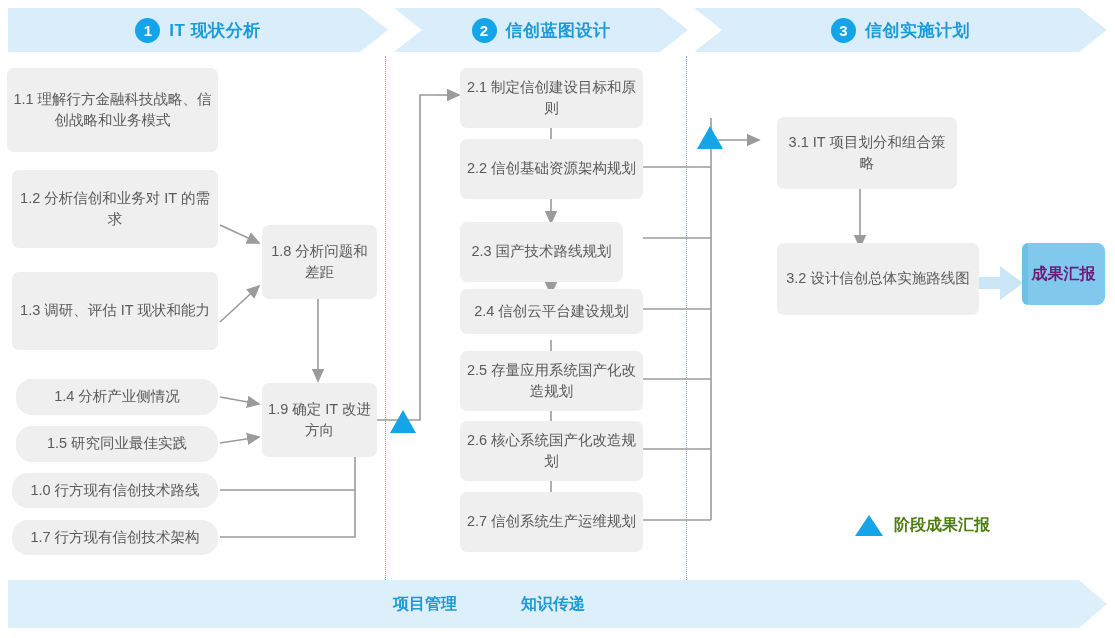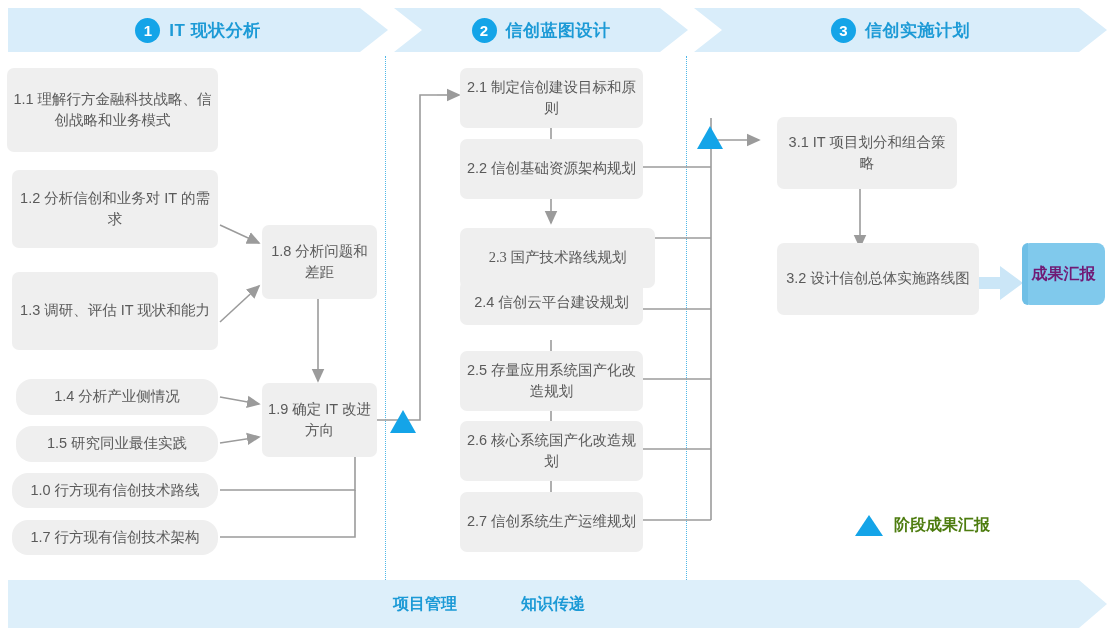--- a/index.html
+++ b/index.html
@@ -150,22 +150,22 @@
   <div class="box r2" style="left:16px;top:379px;width:202px;height:36px;">1.4 分析产业侧情况</div>
   <div class="box r2" style="left:16px;top:426px;width:202px;height:36px;">1.5 研究同业最佳实践</div>
   <div class="box r2" style="left:12px;top:473px;width:206px;height:35px;">1.0 行方现有信创技术路线</div>
   <div class="box r2" style="left:12px;top:520px;width:206px;height:35px;">1.7 行方现有信创技术架构</div>
 
   <div class="box" style="left:262px;top:225px;width:115px;height:74px;">1.8 分析问题和差距</div>
   <div class="box" style="left:262px;top:383px;width:115px;height:74px;">1.9 确定 IT 改进方向</div>
 
   <div class="box" style="left:460px;top:68px;width:183px;height:60px;">2.1 制定信创建设目标和原则</div>
   <div class="box" style="left:460px;top:139px;width:183px;height:60px;">2.2 信创基础资源架构规划</div>
-  <div class="box" style="left:460px;top:228px;width:195px;height:60px;font-family:Liberation Serif, serif;">2.3 国产技术路线规划</div>
-  <div class="box" style="left:460px;top:280px;width:183px;height:45px;">2.4 信创云平台建设规划</div>
+  <div class="box" style="left:460px;top:222px;width:163px;height:60px;">2.3 国产技术路线规划</div>
+  <div class="box" style="left:460px;top:289px;width:183px;height:45px;">2.4 信创云平台建设规划</div>
   <div class="box" style="left:460px;top:351px;width:183px;height:60px;">2.5 存量应用系统国产化改造规划</div>
   <div class="box" style="left:460px;top:421px;width:183px;height:60px;">2.6 核心系统国产化改造规划</div>
   <div class="box" style="left:460px;top:492px;width:183px;height:60px;">2.7 信创系统生产运维规划</div>
 
   <div class="box" style="left:777px;top:74px;width:180px;height:72px;margin-top:43px;">3.1 IT 项目划分和组合策略</div>
   <div class="box" style="left:777px;top:243px;width:202px;height:72px;">3.2 设计信创总体实施路线图</div>
   <div class="result-badge" style="left:1022px;top:243px;width:83px;height:62px;">成果汇报</div>
 
   <div class="legend">
     <span class="legend-tri"></span>

